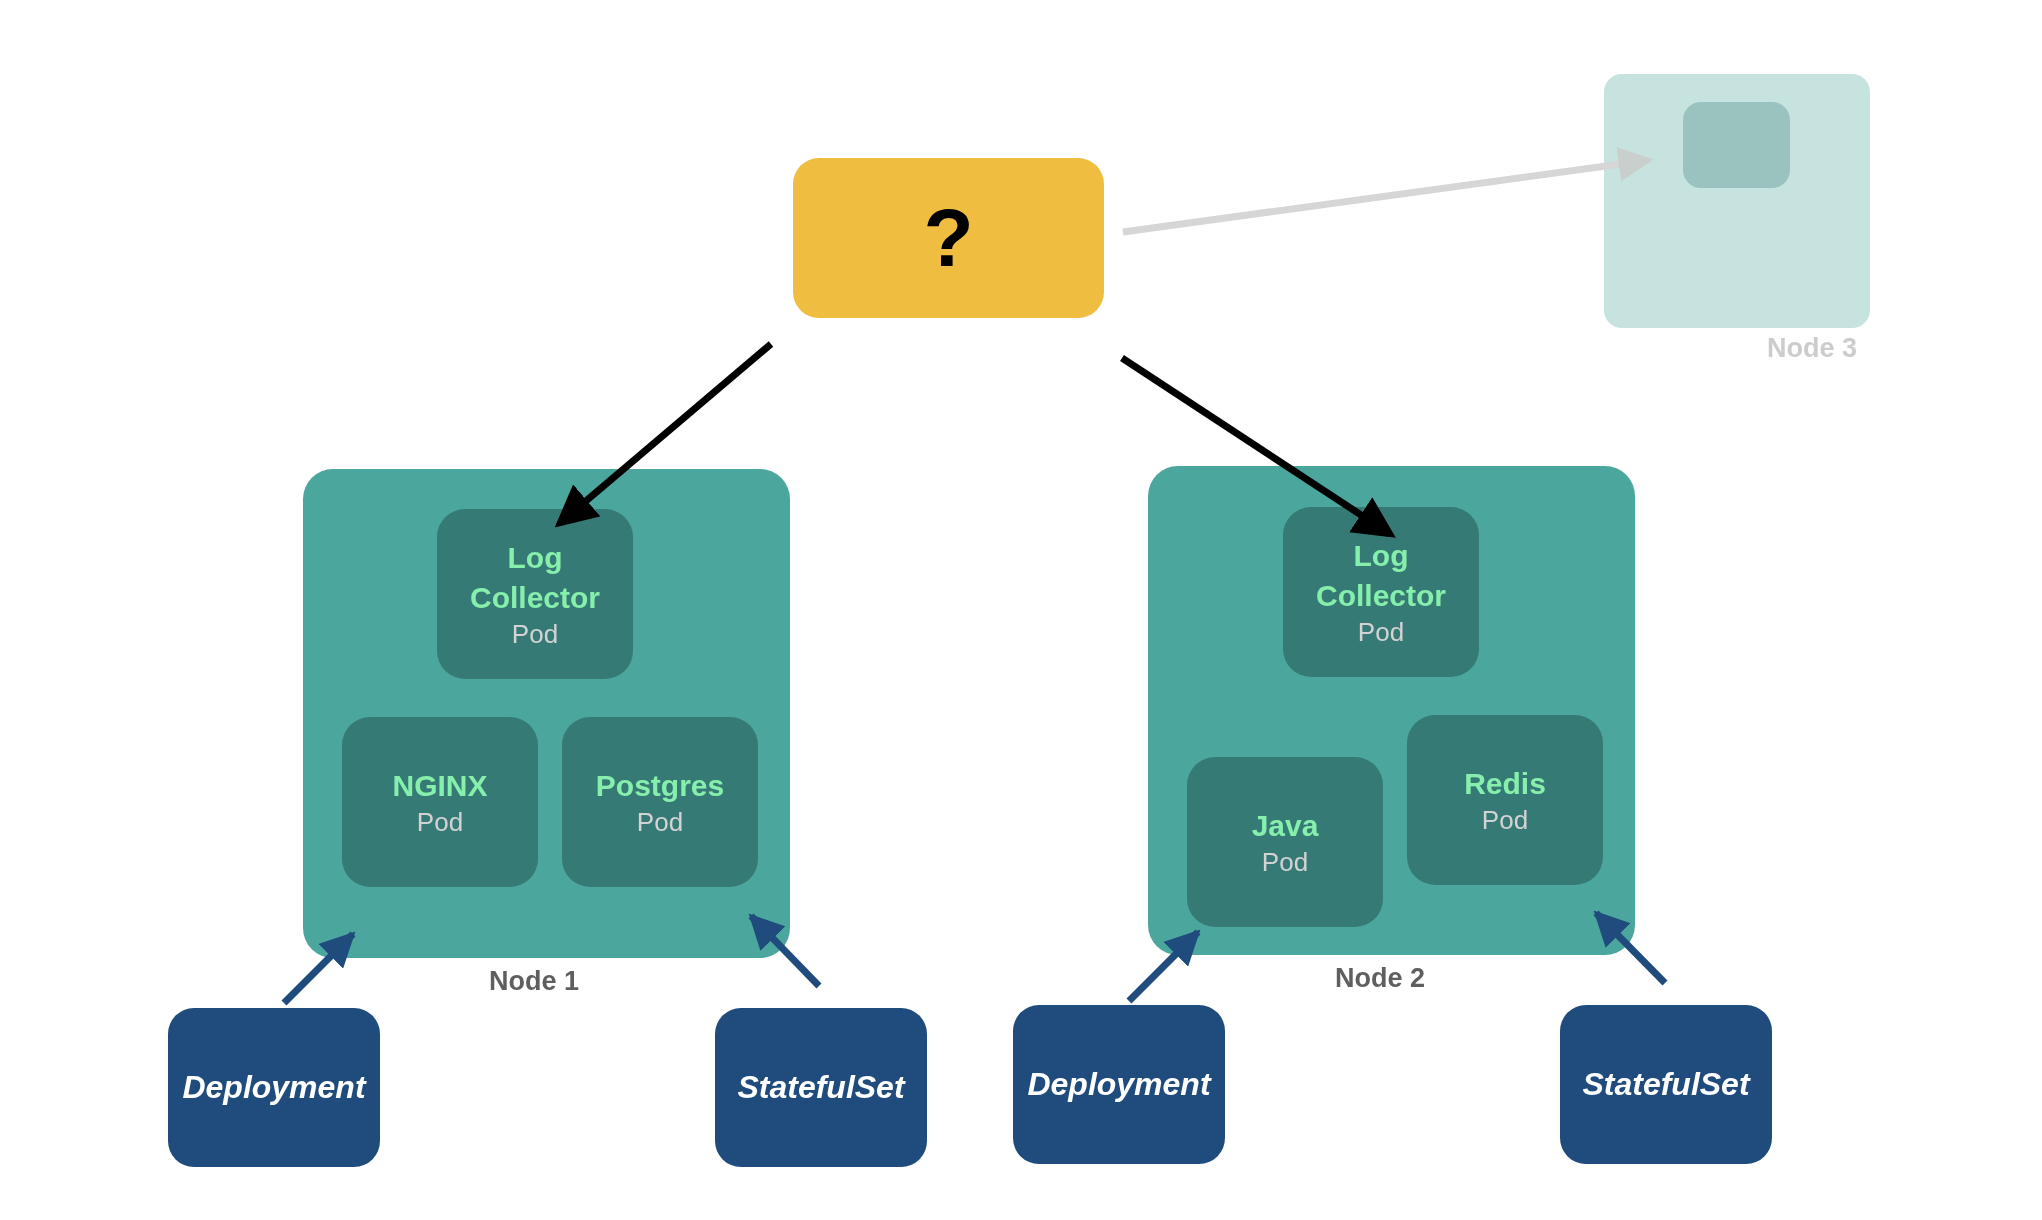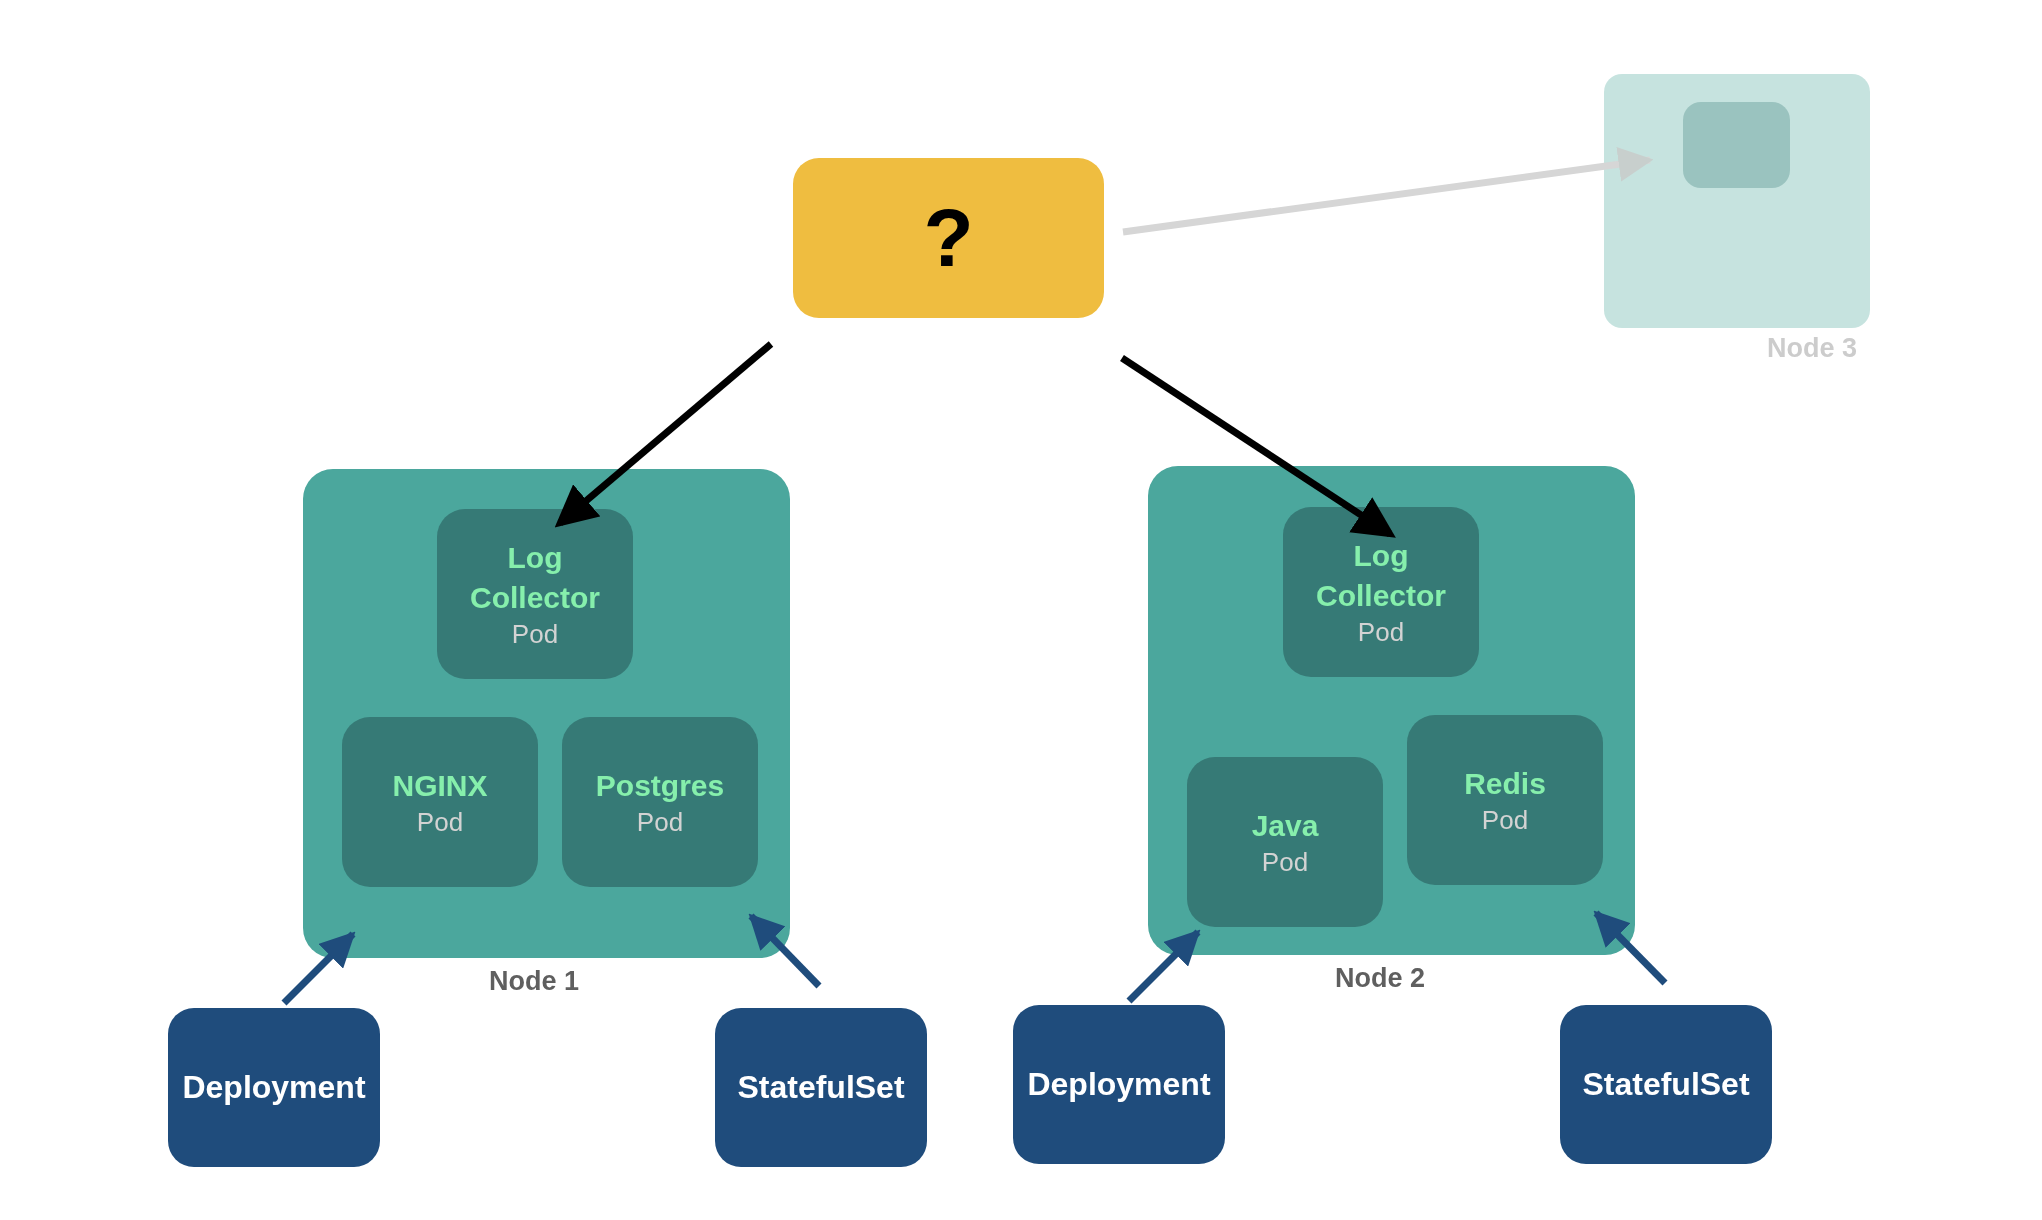--- a/index.html
+++ b/index.html
@@ -8,21 +8,21 @@
   .abs { position:absolute; box-sizing:border-box; }
   .node { background:#4ba79d; border-radius:30px; }
   .node-ghost { background:#c6e3df; border-radius:18px; }
   .pod-ghost { background:#9ac3bf; border-radius:18px; }
   .pod { background:#367a76; border-radius:28px; display:flex; flex-direction:column;
          align-items:center; justify-content:center; text-align:center; }
   .pod-title { color:#86efac; font-weight:bold; font-size:30px; line-height:40px; }
   .pod-sub { color:#d3d3d3; font-weight:normal; font-size:26px; line-height:32px; }
   .node-label { color:#5f5f5f; font-weight:bold; font-size:27px; text-align:center; width:240px; }
   .node-label-ghost { color:#cccccc; font-weight:bold; font-size:27px; text-align:right; width:240px; }
-  .ctrl { background:#1f4c7c; border-radius:26px; display:flex; align-items:center; justify-content:center; }
+  .ctrl { background:#1f4c7c; border-radius:26px; display:flex; align-items:center; justify-content:center;font-style:italic; }
   .ctrl-label { color:#ffffff; font-weight:bold; font-size:32px; }
   .unknown { background:#efbd40; border-radius:26px; display:flex; align-items:center; justify-content:center; }
   .unknown-label { color:#000000; font-weight:bold; font-size:82px; }
   svg.arrows { position:absolute; left:0; top:0; }
 </style>
 </head>
 <body>
 
 <div class="abs unknown" style="left:793px; top:158px; width:311px; height:160px;">
   <span class="unknown-label">?</span>

